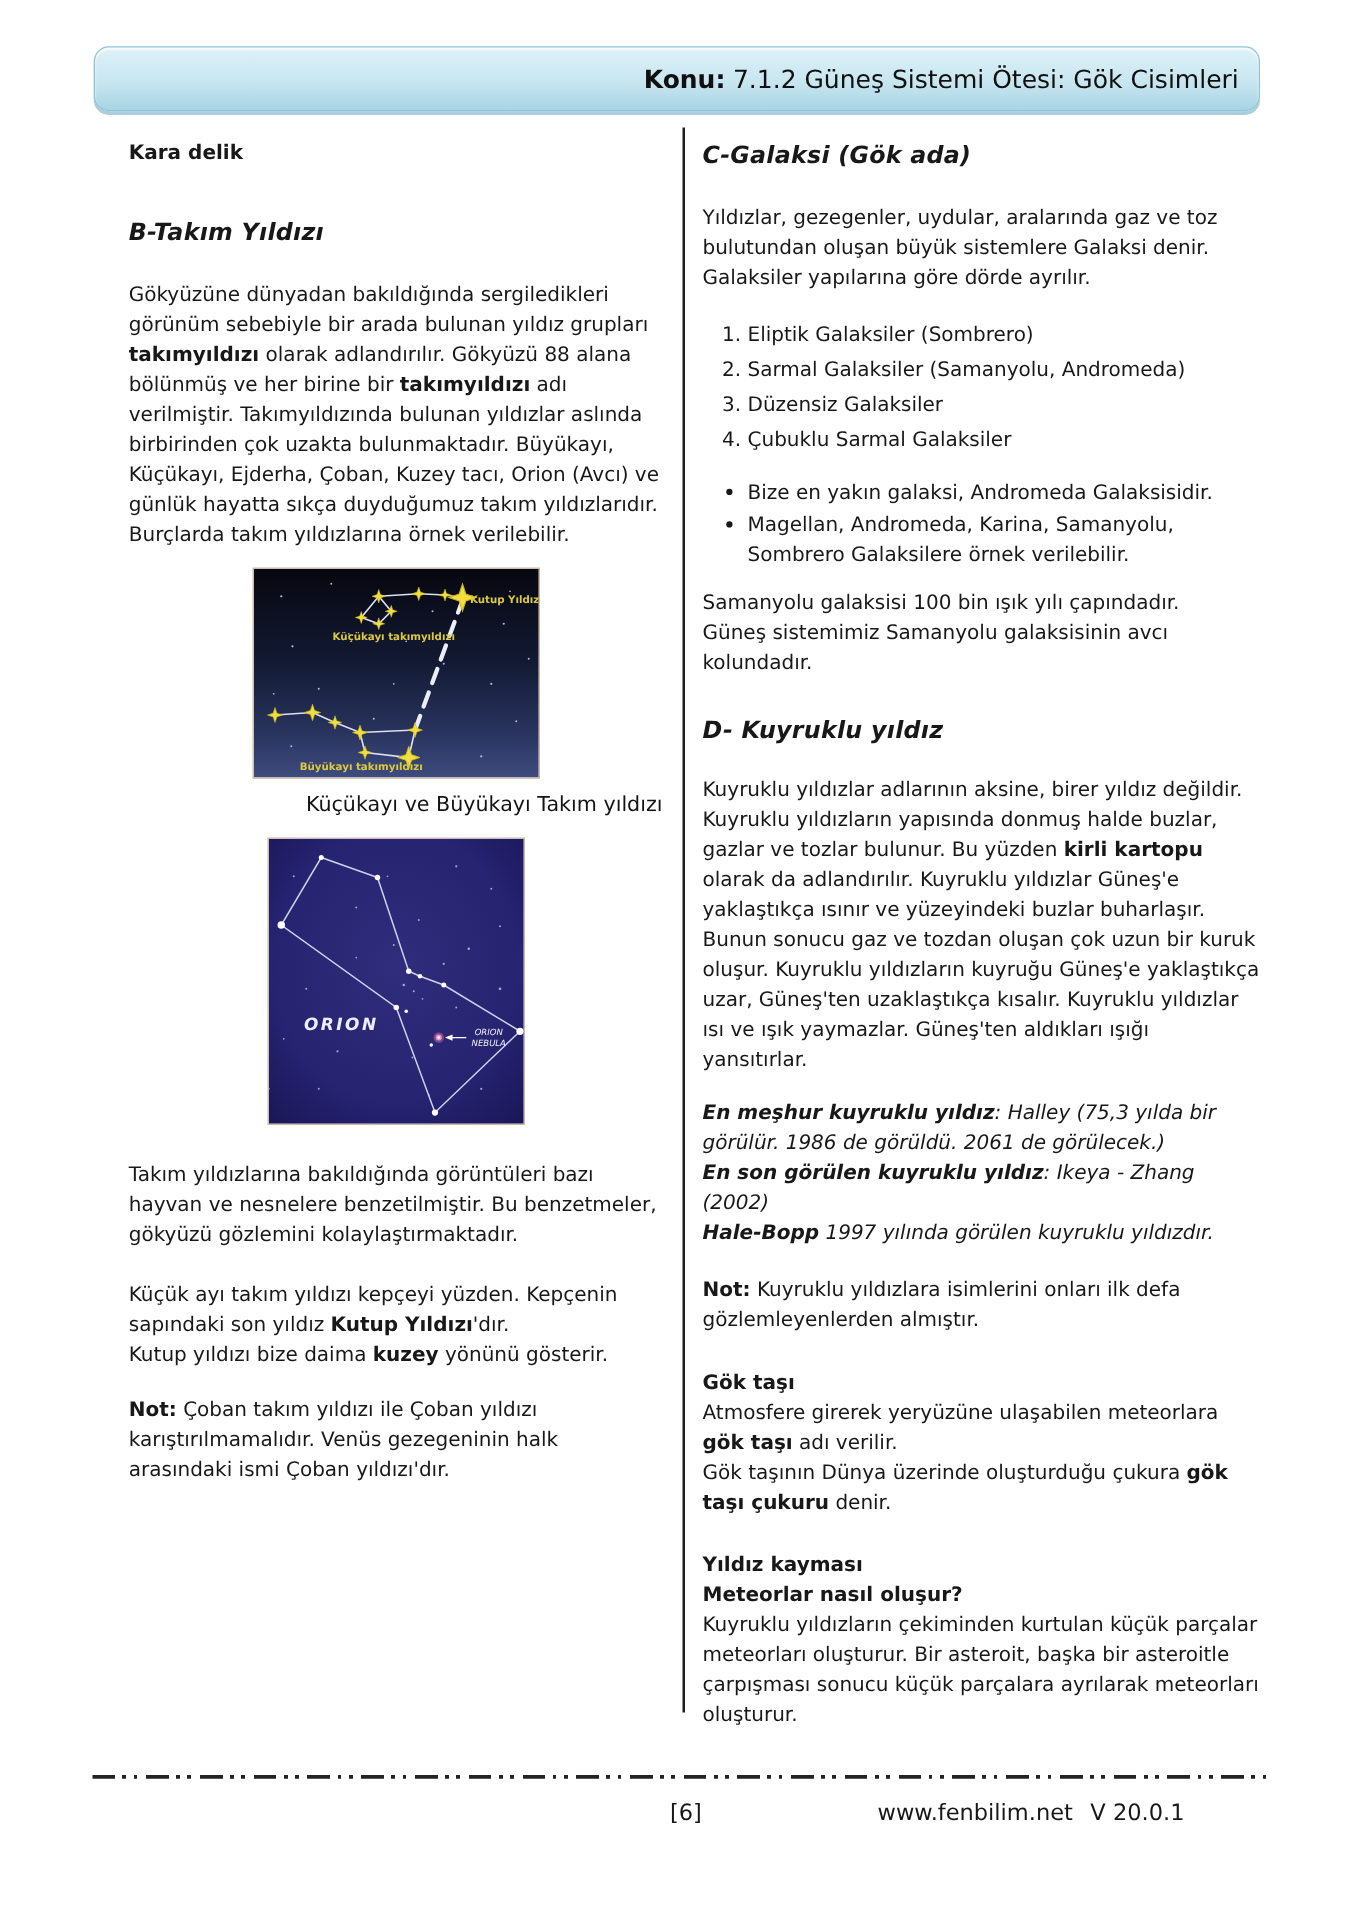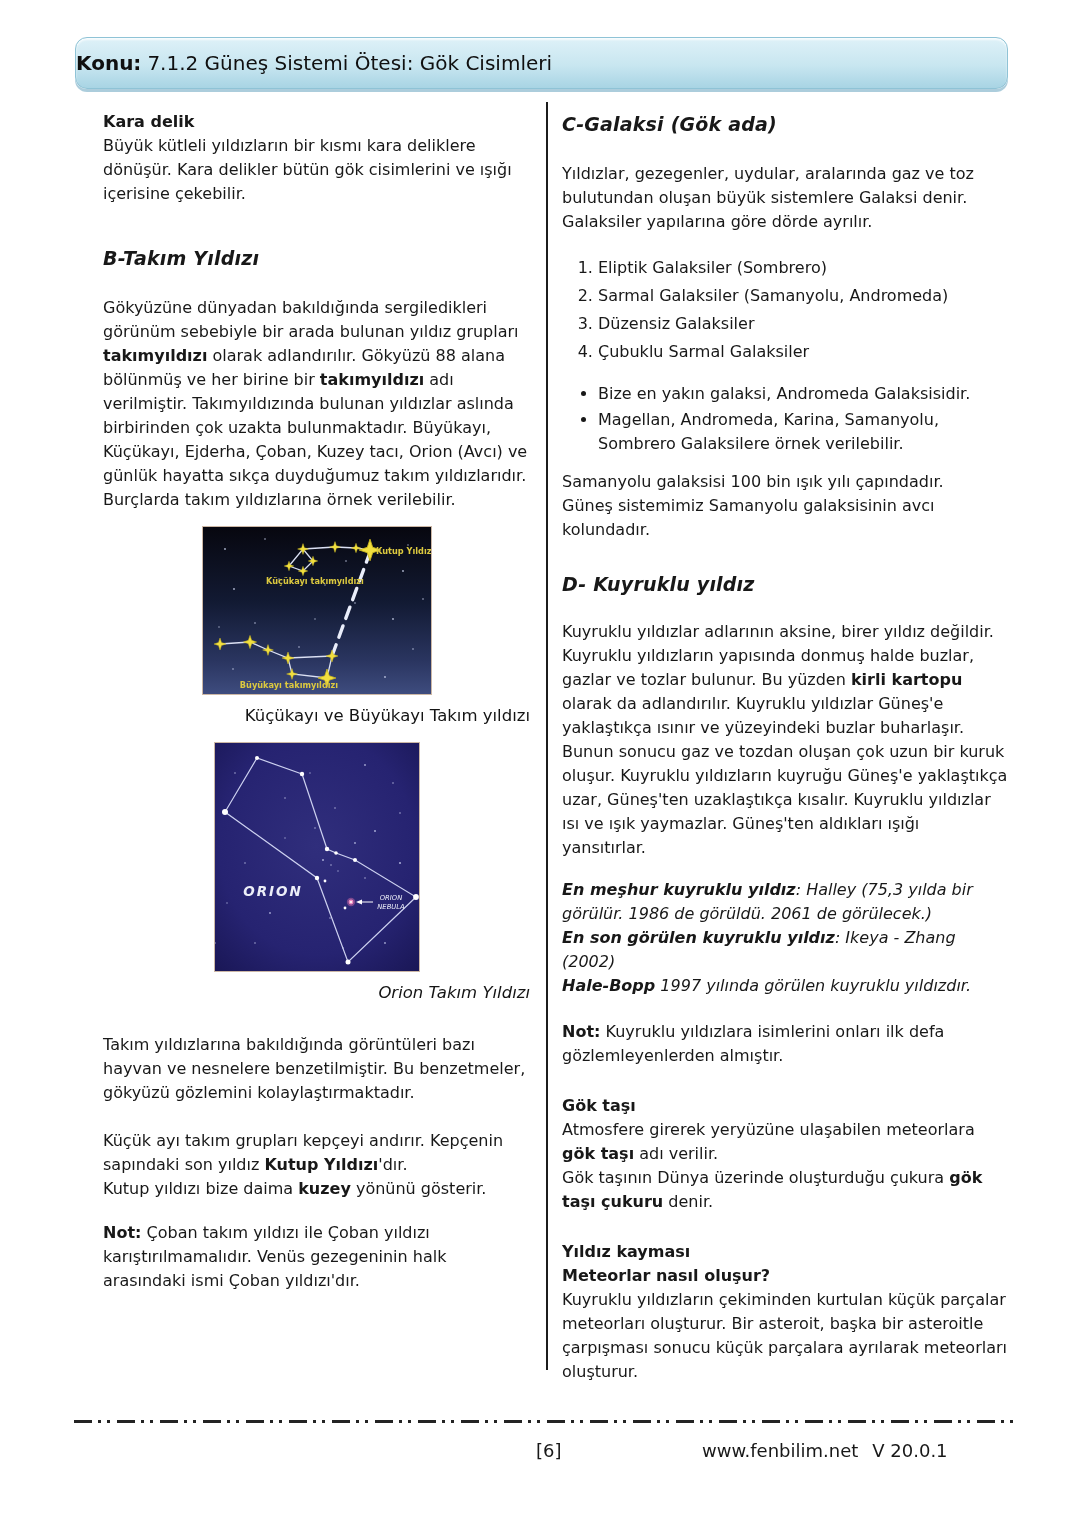--- a/index.html
+++ b/index.html
@@ -4,21 +4,21 @@
 <style>
   html,body{margin:0;padding:0;background:#ffffff;}
   .page{position:relative;width:1080px;height:1527px;background:#ffffff;overflow:hidden;
         font-family:"DejaVu Sans","Liberation Sans",sans-serif;color:#181818;}
 
   
   .header-bar{position:absolute;left:75px;top:37px;width:933px;height:52px;box-sizing:border-box;
     border-radius:12px;border:1px solid #8fc3d6;
     background:linear-gradient(180deg,#def1f8 0%,#c8e6f0 55%,#a8d4e4 100%);
     box-shadow:0 3px 0 rgba(104,164,192,.55), inset 0 2px 2px rgba(255,255,255,.8);
-    display:flex;align-items:center;justify-content:flex-start;padding-right:16px;}
+    display:flex;align-items:center;justify-content:flex-end;padding-right:16px;}
   .topic{font-size:20px;color:#101010;}
   .topic b{font-weight:700;margin-right:6px;}
 
   
   .divider{position:absolute;left:546px;top:102px;width:2px;height:1268px;background:#1c1c1c;}
   .col{position:absolute;font-size:16px;line-height:24px;}
   .col-left{left:103px;top:110px;width:427px;}
   .col-right{left:562px;top:112px;width:446px;}
   p{margin:0;}
   b{font-weight:700;}
@@ -52,21 +52,20 @@
 <div class="page">
 
   <div class="header-bar">
     <span class="topic"><b>Konu:</b><span>7.1.2 Güneş Sistemi Ötesi: Gök Cisimleri</span></span>
   </div>
 
   <div class="divider"></div>
 
   <div class="col col-left">
     <p class="h-small">Kara delik</p>
-    <p>Büyük kütleli yıldızların bir kısmı kara deliklere dönüşür. Kara delikler bütün gök cisimlerini ve ışığı içerisine çekebilir.</p>
 
     <h2 class="h-section mt40">B-Takım Yıldızı</h2>
     <p class="mt26"><span>Gökyüzüne dünyadan bakıldığında sergiledikleri görünüm sebebiyle bir arada bulunan yıldız grupları </span><b>takımyıldızı</b><span> olarak adlandırılır. Gökyüzü 88 alana bölünmüş ve her birine bir </span><b>takımyıldızı</b><span> adı verilmiştir. Takımyıldızında bulunan yıldızlar aslında birbirinden çok uzakta bulunmaktadır. Büyükayı, Küçükayı, Ejderha, Çoban, Kuzey tacı, Orion (Avcı) ve günlük hayatta sıkça duyduğumuz takım yıldızlarıdır. Burçlarda takım yıldızlarına örnek verilebilir.</span></p>
 
     <figure class="fig">
       <svg width="228" height="167" viewBox="0 0 228 167" role="img">
         <defs>
           <linearGradient id="sky1" x1="0" y1="0" x2="0" y2="1">
             <stop offset="0" stop-color="#07070f"></stop>
             <stop offset="0.45" stop-color="#121a33"></stop>
@@ -187,25 +186,24 @@
         <g stroke="#ffffff" stroke-width="1">
           <line x1="158" y1="159" x2="145" y2="159"></line>
           <path d="M141,159 L147,156.5 L147,161.5 Z" fill="#ffffff" stroke="none"></path>
         </g>
         <g font-family="DejaVu Sans, Liberation Sans, sans-serif" fill="#eceef8">
           <text x="58" y="153" font-size="13.5" font-weight="bold" letter-spacing="2" text-anchor="middle">ORION</text>
           <text x="176" y="157" font-size="6.8" text-anchor="middle">ORION</text>
           <text x="176" y="166" font-size="6.8" text-anchor="middle">NEBULA</text>
         </g>
       </svg>
-      <figcaption class="caption mt14">Orion Takım Yıldızı</figcaption>
     </figure>
 
     <p class="mt28">Takım yıldızlarına bakıldığında görüntüleri bazı hayvan ve nesnelere benzetilmiştir. Bu benzetmeler, gökyüzü gözlemini kolaylaştırmaktadır.</p>
-    <p class="mt24"><span>Küçük ayı takım grupları kepçeyi andırır. Kepçenin sapındaki son yıldız </span><b>Kutup Yıldızı</b><span>'dır.</span><br><span>Kutup yıldızı bize daima </span><b>kuzey</b><span> yönünü gösterir.</span></p>
+    <p class="mt24"><span>Küçük ayı takım yıldızı kepçeyi yüzden. Kepçenin sapındaki son yıldız </span><b>Kutup Yıldızı</b><span>'dır.</span><br><span>Kutup yıldızı bize daima </span><b>kuzey</b><span> yönünü gösterir.</span></p>
     <p class="mt20"><b>Not:</b><span> Çoban takım yıldızı ile Çoban yıldızı karıştırılmamalıdır. Venüs gezegeninin halk arasındaki ismi Çoban yıldızı'dır.</span></p>
   </div>
 
   <div class="col col-right">
     <h2 class="h-section italic">C-Galaksi (Gök ada)</h2>
     <p class="mt26">Yıldızlar, gezegenler, uydular, aralarında gaz ve toz bulutundan oluşan büyük sistemlere Galaksi denir. Galaksiler yapılarına göre dörde ayrılır.</p>
 
     <ol class="num-list">
         <li>Eliptik Galaksiler (Sombrero)</li>
         <li>Sarmal Galaksiler (Samanyolu, Andromeda)</li>

